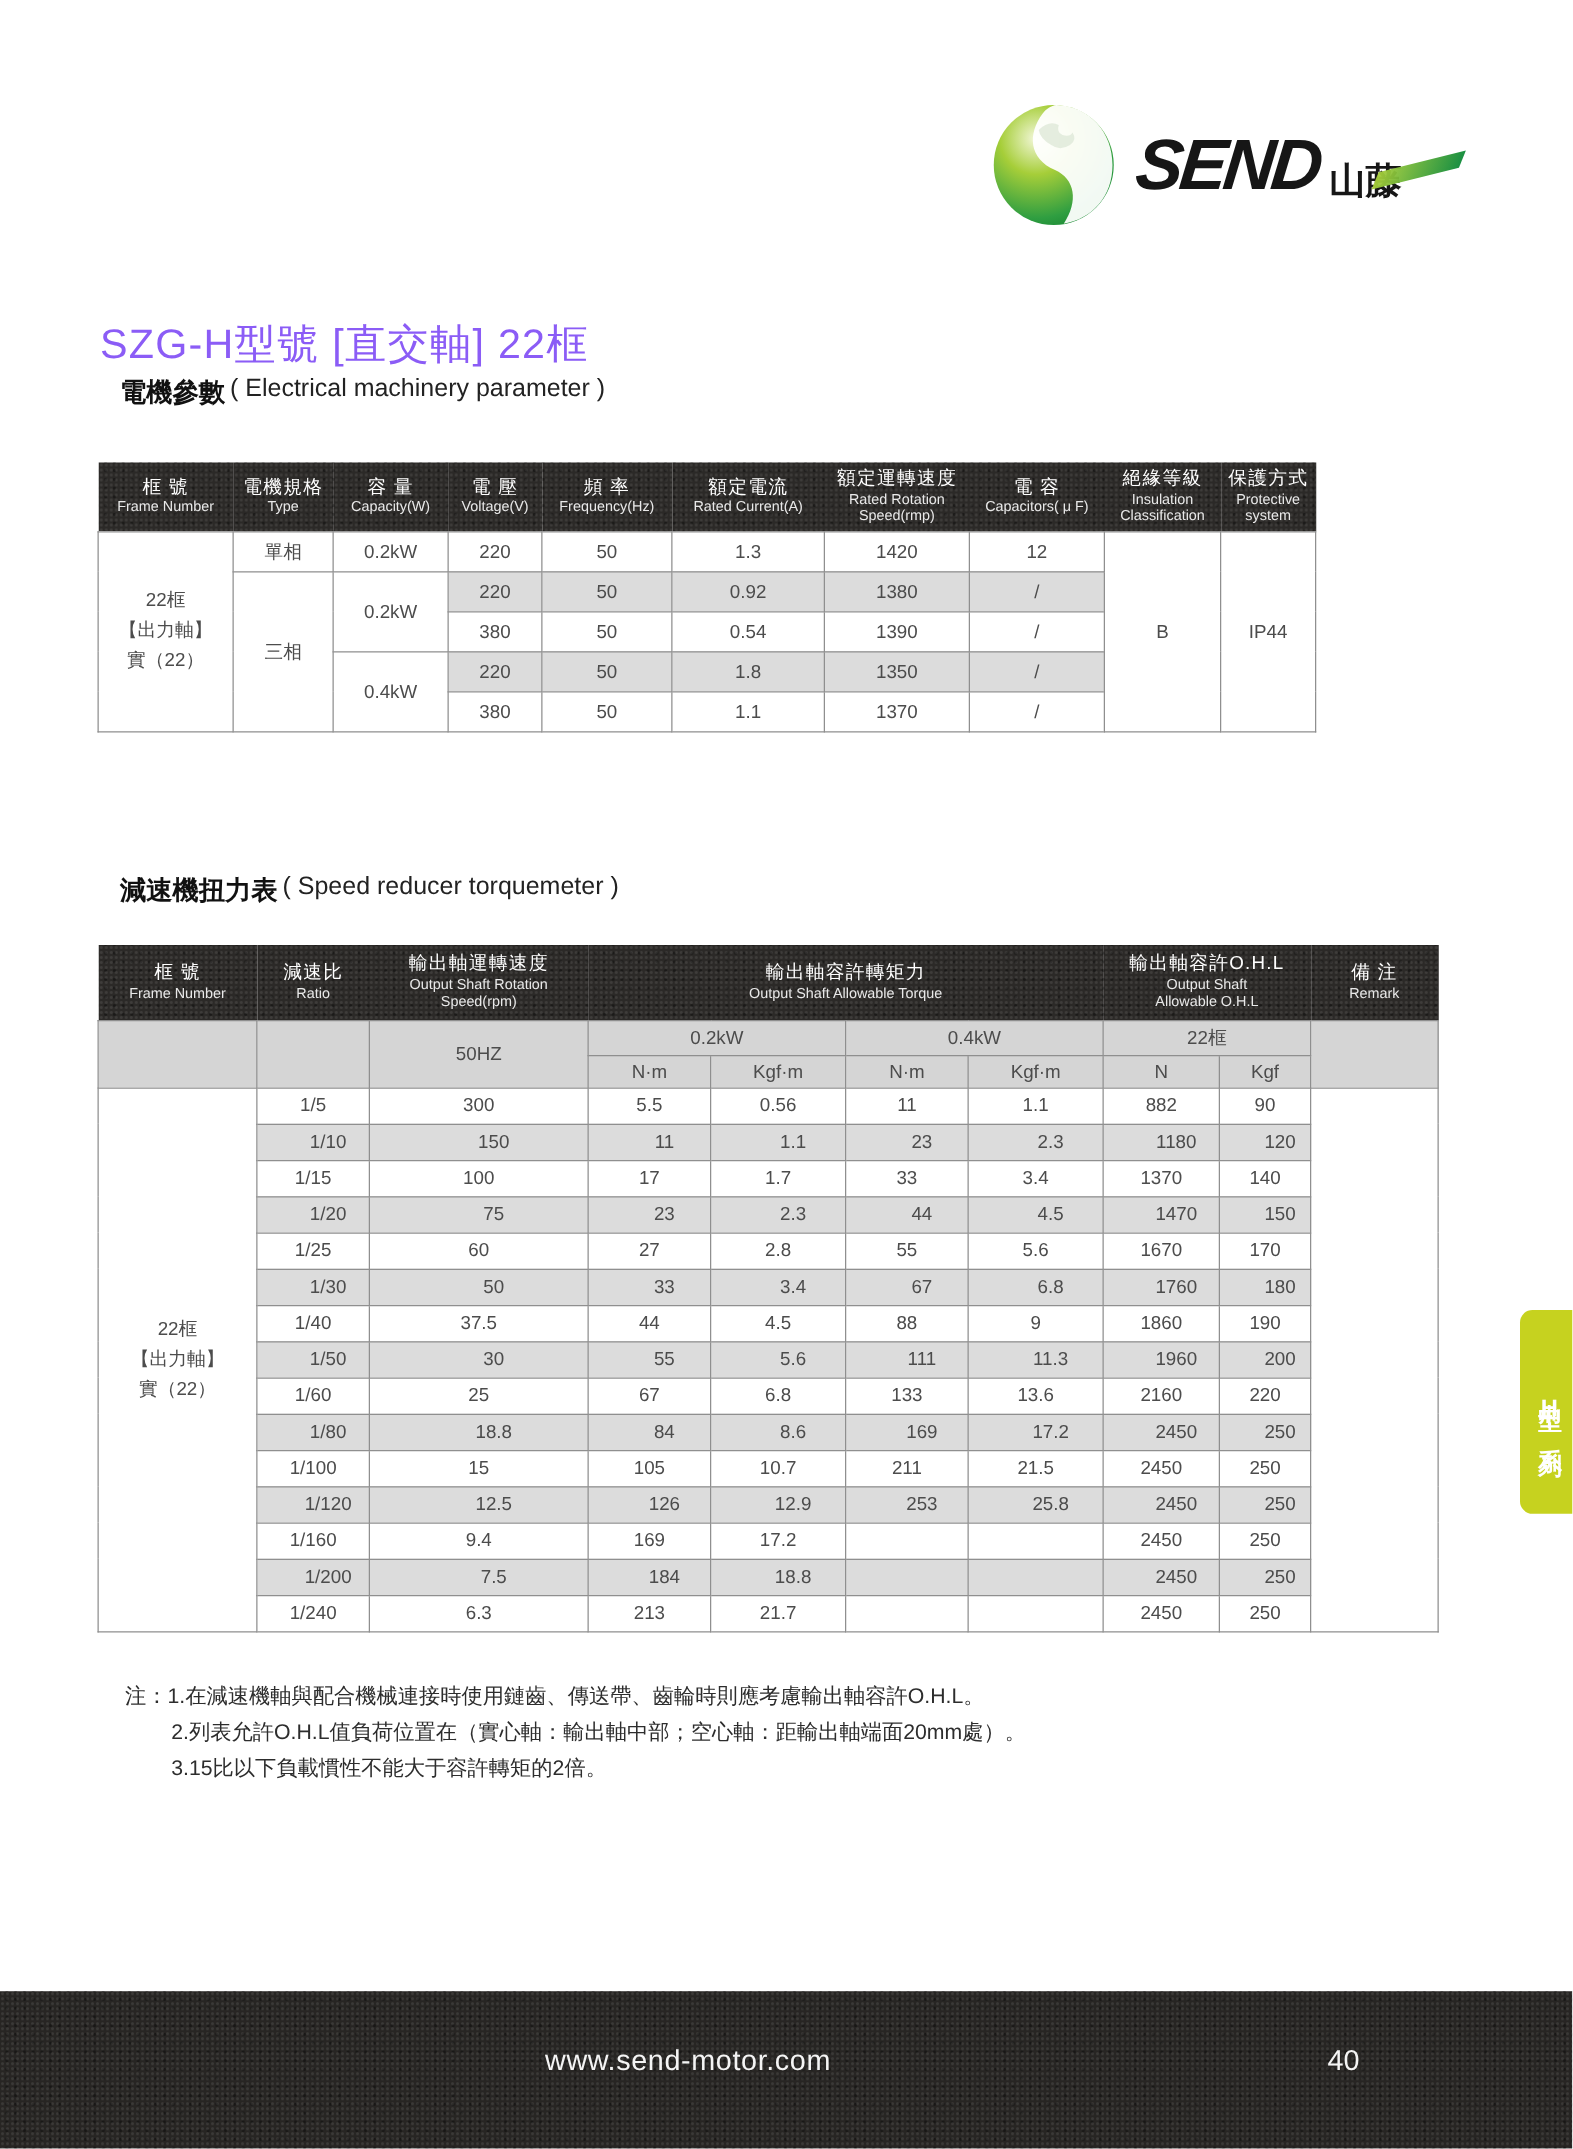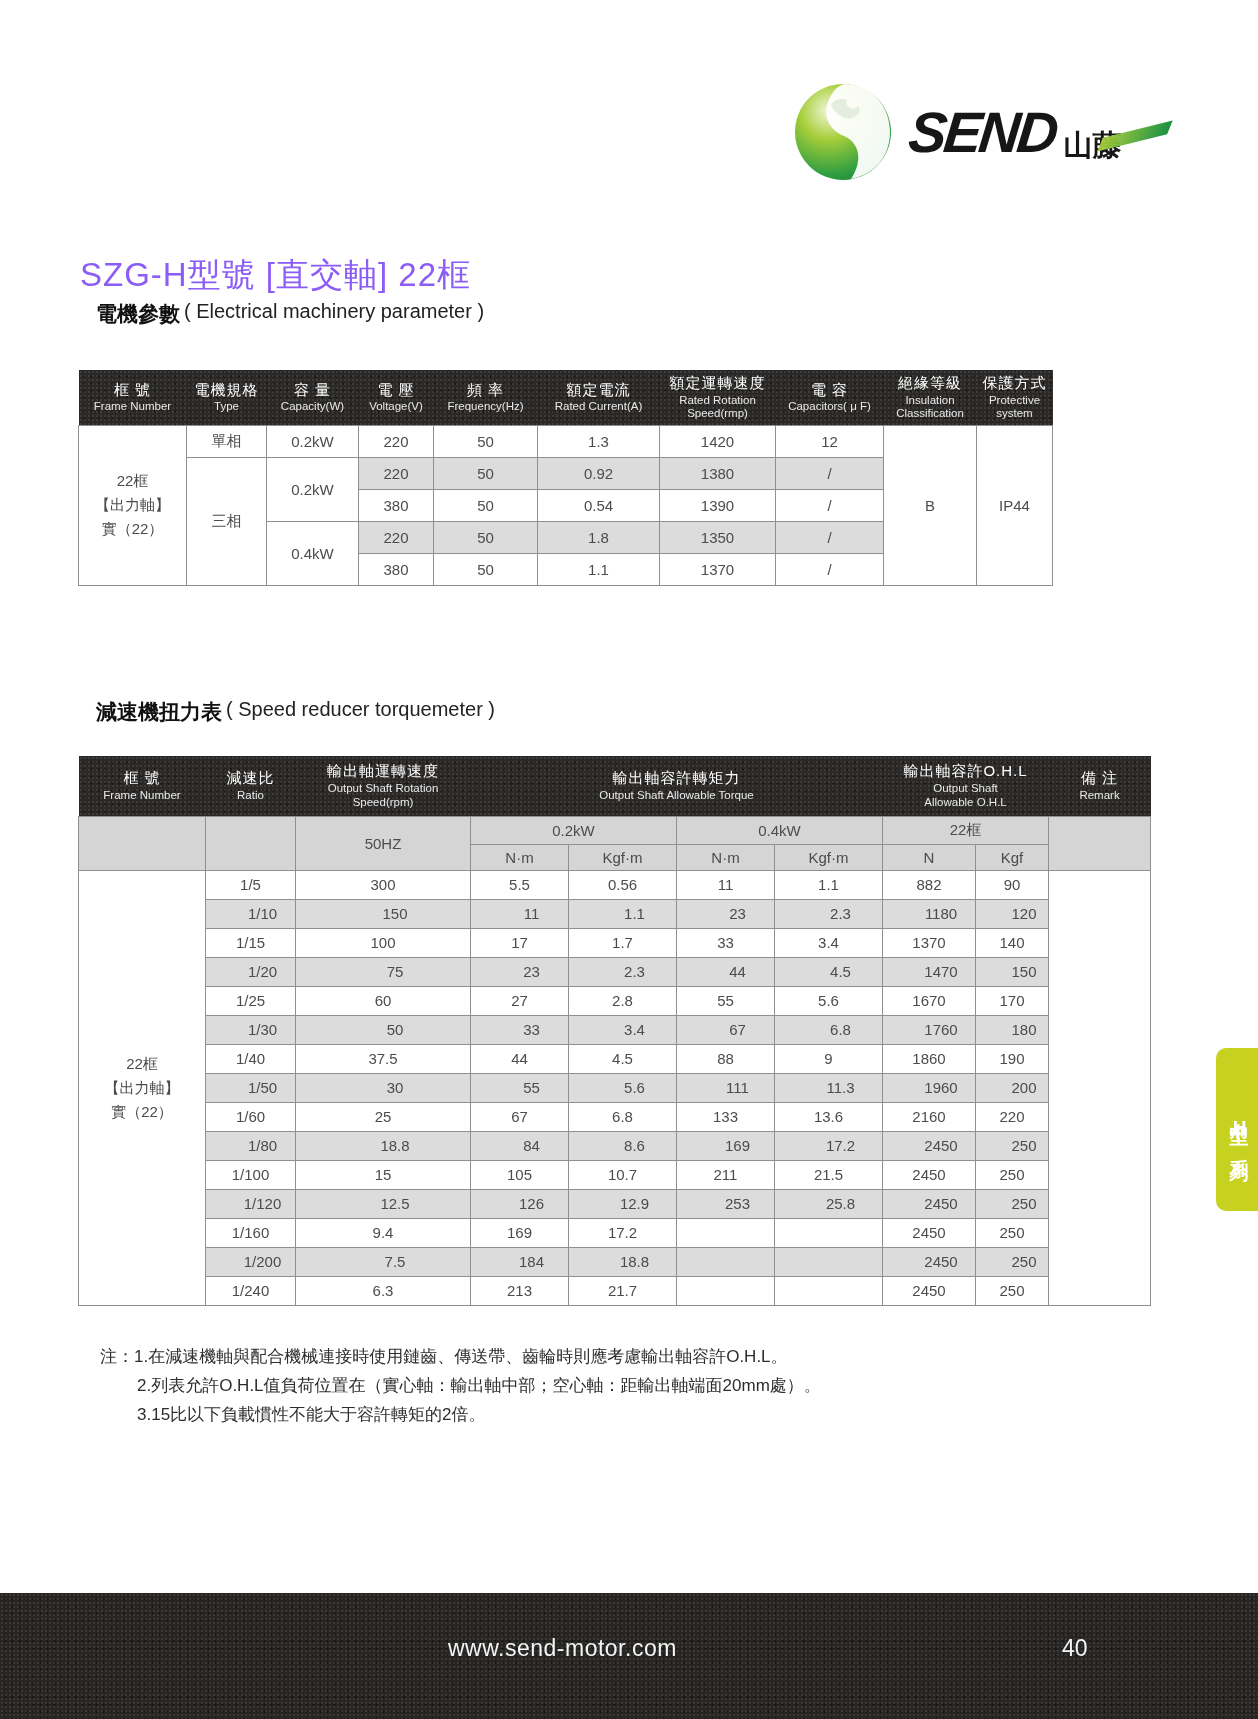--- a/index.html
+++ b/index.html
@@ -78,21 +78,21 @@
     display:flex;align-items:center;justify-content:flex-start;
   }
   .side-tab .tab-text{
     writing-mode:vertical-rl;text-orientation:upright;
     color:#ffffff;font-size:19px;font-weight:bold;letter-spacing:5px;
     margin:0 auto 0 10px;
   }
 
   
   .footer{position:absolute;left:0;top:1593px;width:1258px;height:126px;background-color:#272523;}
-  .footer .url{position:absolute;left:448px;top:42px;font-size:23px;color:#f4f4f4;letter-spacing:.5px;}
+  .footer .url{position:absolute;left:436px;top:42px;font-size:23px;color:#f4f4f4;letter-spacing:.5px;}
   .footer .pagenum{position:absolute;left:1022px;top:42px;font-size:23px;color:#f4f4f4;margin-left:40px;}
 </style>
 </head>
 <body>
 
 <div class="page">
 
   <div class="logo">
     <svg class="logo-globe" viewBox="0 0 100 100">
       <defs>

